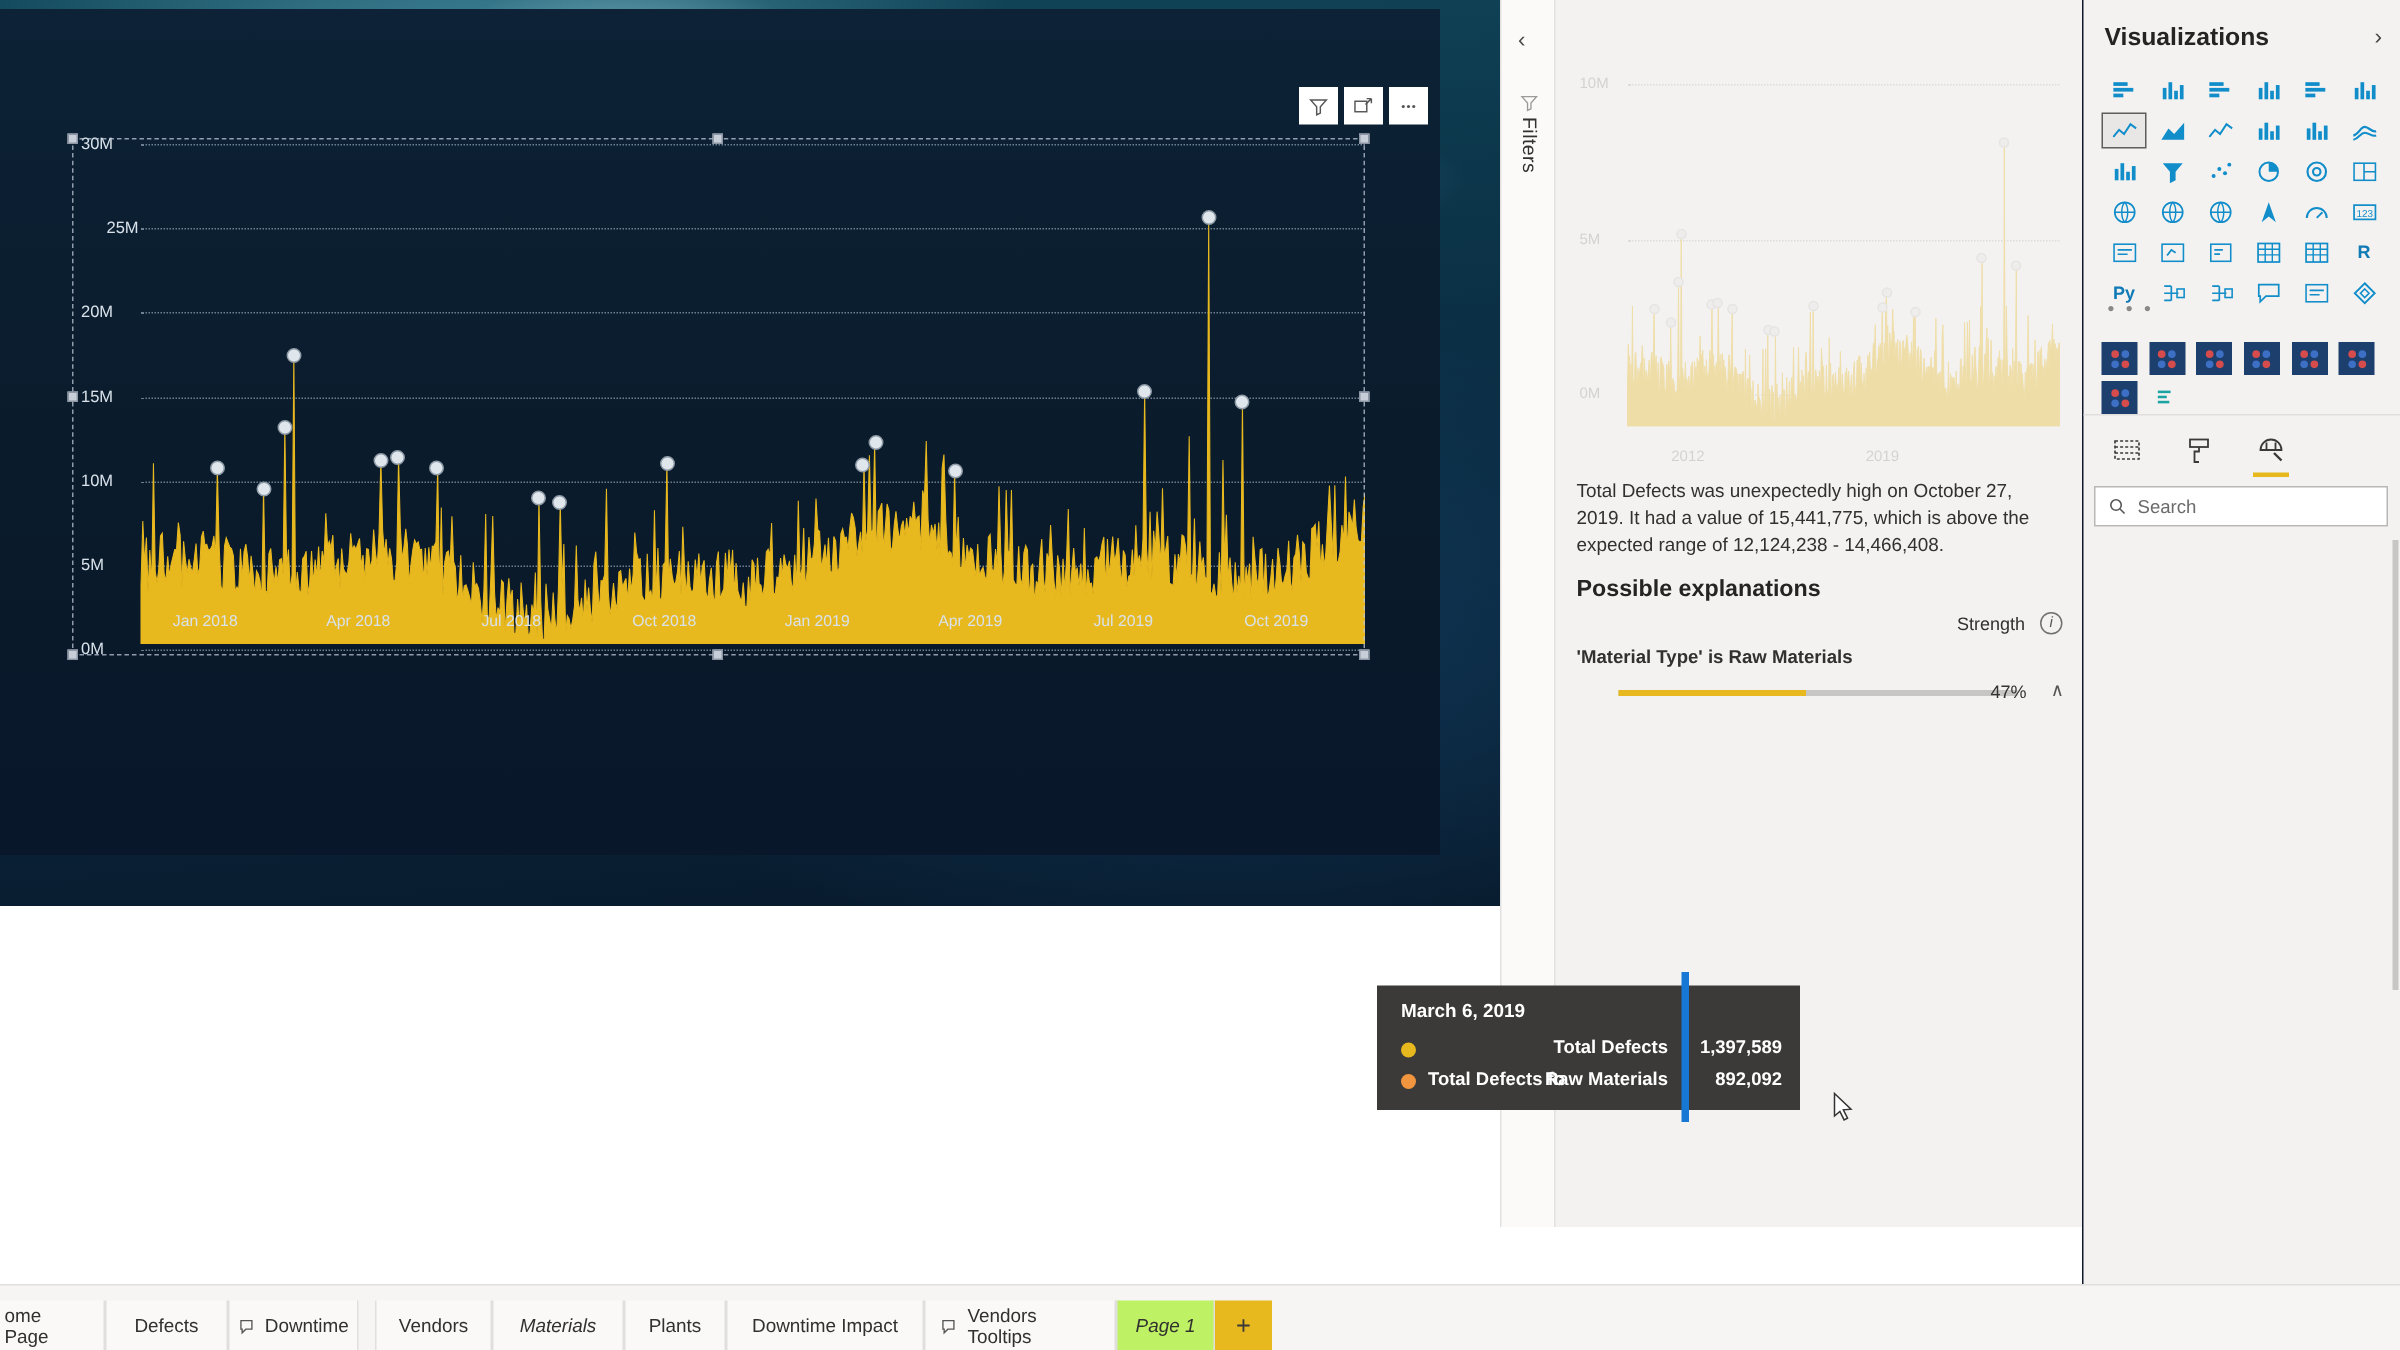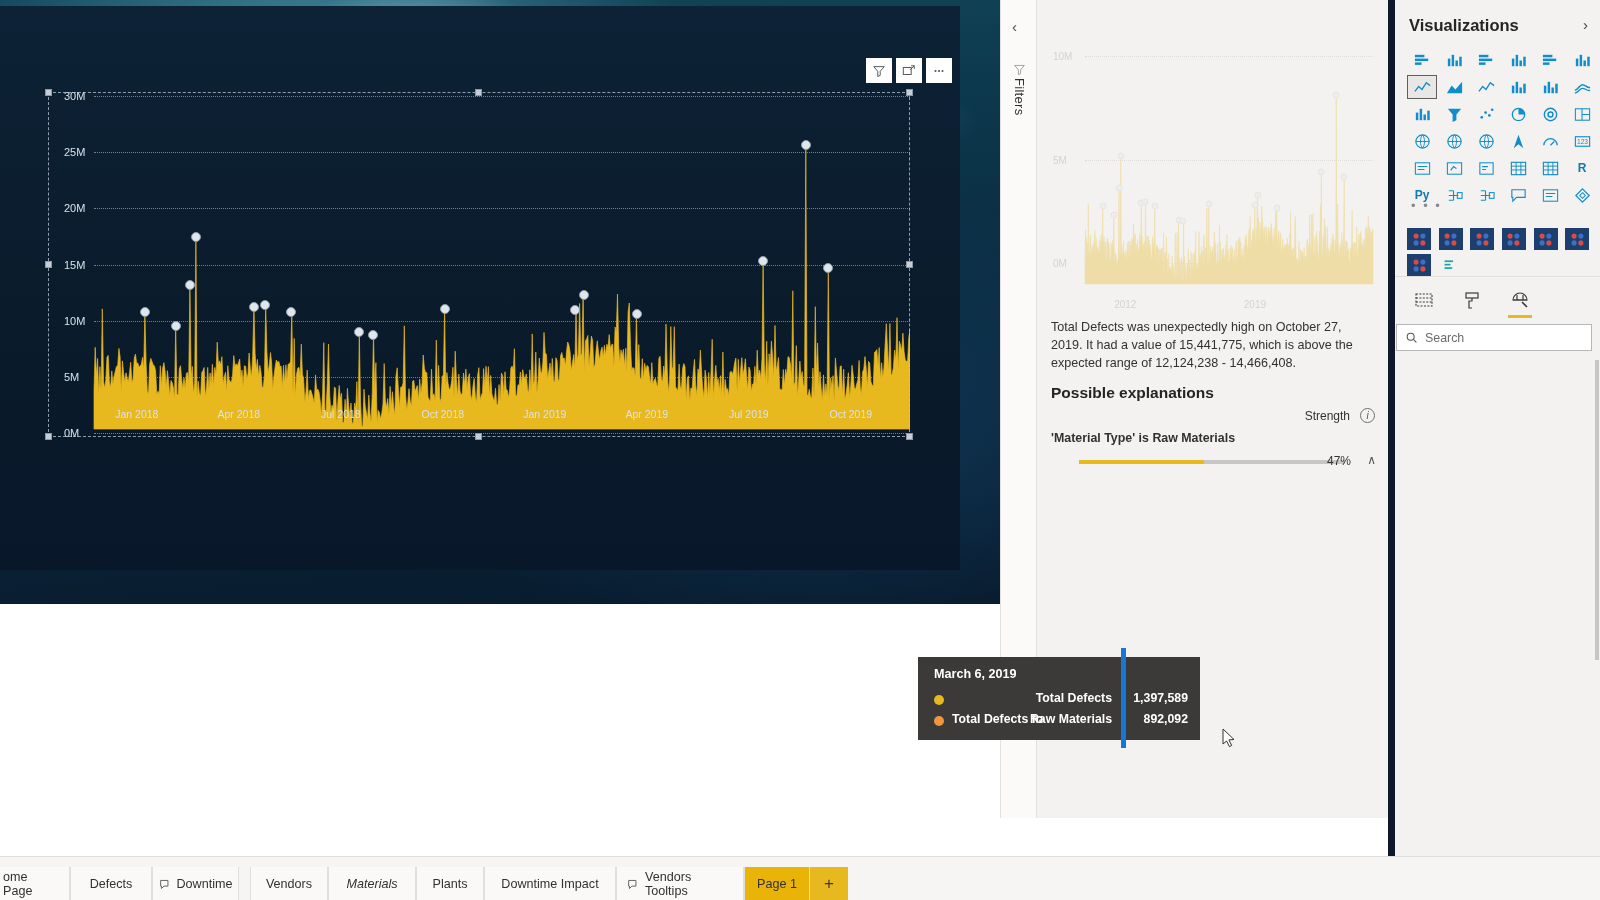--- a/index.html
+++ b/index.html
@@ -35,21 +35,21 @@
   
   .selframe { position:absolute; left:48px; top:86px; width:862px; height:345px;
     border:1px dashed rgba(190,200,215,.75); }
   .handle { position:absolute; width:7px; height:7px; background:#c7ced8; border:1px solid #8c96a4; }
   .h-nw{left:-4px;top:-4px;} .h-n{left:50%;margin-left:-4px;top:-4px;}
   .h-ne{right:-4px;top:-4px;} .h-w{left:-4px;top:50%;margin-top:-4px;}
   .h-e{right:-4px;top:50%;margin-top:-4px;} .h-sw{left:-4px;bottom:-4px;}
   .h-s{left:50%;margin-left:-4px;bottom:-4px;} .h-se{right:-4px;bottom:-4px;}
 
   .plot { position:absolute; left:48px; top:86px; width:862px; height:345px; }
-  .ytick { position:absolute; left:16px; color:#d9e2ea; font-size:11px; transform:translateY(-50%);text-align:center; }
+  .ytick { position:absolute; left:6px; color:#d9e2ea; font-size:11px; transform:translateY(-50%);text-align:center; }
   .gline { position:absolute; left:46px; right:0; height:0;
      border-top:1px dotted rgba(190,210,225,.55); }
   .xaxis { position:absolute; left:48px; top:402px; width:862px; }
   .xtick { position:absolute; color:#d9e2ea; font-size:10.5px; transform:translateX(-50%); white-space:nowrap; }
   .anom-dot { position:absolute; width:10px; height:10px; border-radius:50%;
      background:#dfe6ec; border:1.5px solid #8e9aa6; transform:translate(-50%,-50%); }
 
   
   .rail { position:absolute; left:1000px; top:0; width:36px; height:818px;
      background:#fbfaf9; border-left:1px solid #e3e1df; }
@@ -93,21 +93,21 @@
   .tip-row { position:absolute; left:16px; right:12px; height:18px; font-size:12.3px; font-weight:bold; }
   .tip-r1 { top:34px; } .tip-r2 { top:55px; }
   .tip-sw { position:absolute; left:0; top:4px; width:10px; height:10px; border-radius:50%; }
   .tip-name { position:absolute; left:18px; white-space:nowrap; }
   .tip-label { position:absolute; right:76px; white-space:nowrap; }
   .tip-val { position:absolute; right:0; white-space:nowrap; }
   .tipline { position:absolute; left:1121px; top:648px; width:5px; height:100px; background:#1678d4; z-index:56; }
 
   
   .viz { position:absolute; left:1388px; top:0; width:212px; height:894px;
-     background:#f3f2f1; border-left:7px solid #0f172a; }
+     background:#f3f2f1; border-left:1px solid #0f172a; }
   .viz-hd { position:absolute; left:14px; top:16px; font-size:16.5px; font-weight:bold; color:#252423; }
   .viz-exp { position:absolute; right:12px; top:16px; font-size:15px; color:#444; }
   .icon-grid { position:absolute; left:12px; top:48px; width:188px;
      display:grid; grid-template-columns:repeat(6,1fr); gap:3px 2px; }
   .vi { width:30px; height:24px; display:flex; align-items:center; justify-content:center;
      font-size:9px; color:#118dca; }
   .vi svg { width:19px; height:19px; }
   .vi.sel { border:1px solid #605e5c; background:#e9e7e5; }
   .vi.txt { font-weight:bold; font-size:12px; color:#0f7ab5; }
   .dots3 { position:absolute; left:16px; top:198px; color:#888; font-size:13px; letter-spacing:2px; }
@@ -127,21 +127,21 @@
   .srch span { font-size:12.4px; color:#6b6b6b; margin-left:7px; }
 
   .vscroll { position:absolute; right:1px; width:4px; background:#c8c6c4; }
 
   
   .tabbar { position:absolute; left:0; bottom:0; width:1600px; height:44px;
      background:#f6f5f4; border-top:1px solid #e1dfdd; }
   .tab { position:absolute; top:10px; height:34px; display:flex; align-items:center;
      justify-content:center; gap:5px; font-size:12.6px; color:#323130;
      border-left:1px solid #e1dfdd; border-right:1px solid #e1dfdd; background:#faf9f8; padding:0 10px; }
-  .tab.active { background:#eab308; }
+  .tab.active { background:#bef264;font-style:italic; }
   .tab.add { background:#e8b81f; color:#3b3a39; font-size:17px; border:none; }
   .tab svg { width:13px; height:13px; color:#555; }
 </style>
 </head>
 <body>
 
 <div id="root">
 
   <div class="canvas">
     <div class="wallpaper"></div>
@@ -173,21 +173,21 @@
           <div class="ytick" style="top: 341px;">0M</div>
           <div class="gline" style="top: 284.833px;"></div>
           <div class="ytick" style="top: 284.833px;">5M</div>
           <div class="gline" style="top: 228.667px;"></div>
           <div class="ytick" style="top: 228.667px;">10M</div>
           <div class="gline" style="top: 172.5px;"></div>
           <div class="ytick" style="top: 172.5px;">15M</div>
           <div class="gline" style="top: 116.333px;"></div>
           <div class="ytick" style="top: 116.333px;">20M</div>
           <div class="gline" style="top: 60.1667px;"></div>
-          <div class="ytick" style="top: 60.1667px;">25M</div>
+          <div class="ytick" style="top: 60.1667px; margin-left: 17px;">25M</div>
           <div class="gline" style="top: 4px;"></div>
           <div class="ytick" style="top: 4px;">30M</div>
           <svg width="862" height="345" style="position: absolute; left: 0px; top: 0px;">
             <path d="M 46 337 L 46.0 298.3 L 47.2 255.3 L 48.4 283.8 L 49.6 266.4 L 50.7 302.3 L 51.9 274.7 L 53.1 298.5 L 54.3 216.9 L 55.5 289.3 L 56.7 296.3 L 57.8 287.9 L 59.0 265.2 L 60.2 263.4 L 61.4 290.1 L 62.6 295.5 L 63.8 278.9 L 64.9 292.0 L 66.1 284.2 L 67.3 279.2 L 68.5 274.3 L 69.7 274.1 L 70.9 256.4 L 72.1 264.7 L 73.2 299.8 L 74.4 268.9 L 75.6 281.0 L 76.8 290.1 L 78.0 280.8 L 79.2 286.6 L 80.3 289.8 L 81.5 280.8 L 82.7 270.3 L 83.9 290.7 L 85.1 286.6 L 86.3 265.9 L 87.5 262.1 L 88.6 271.5 L 89.8 270.9 L 91.0 274.9 L 92.2 274.1 L 93.4 272.0 L 94.6 265.3 L 95.7 278.2 L 96.9 220.2 L 98.1 271.9 L 99.3 298.8 L 100.5 302.5 L 101.7 271.9 L 102.8 266.4 L 104.0 269.6 L 105.2 272.7 L 106.4 273.9 L 107.6 278.5 L 108.8 302.3 L 110.0 299.3 L 111.1 301.8 L 112.3 273.8 L 113.5 293.4 L 114.7 275.9 L 115.9 270.7 L 117.1 279.4 L 118.2 295.7 L 119.4 278.6 L 120.6 289.4 L 121.8 304.2 L 123.0 288.5 L 124.2 290.8 L 125.3 295.2 L 126.5 307.2 L 127.7 233.7 L 128.9 301.9 L 130.1 303.3 L 131.3 277.0 L 132.5 273.7 L 133.6 286.9 L 134.8 296.7 L 136.0 285.8 L 137.2 296.9 L 138.4 281.2 L 139.6 280.4 L 140.7 290.6 L 141.9 193.2 L 143.1 286.2 L 144.3 274.4 L 145.5 301.9 L 146.7 291.2 L 147.9 144.9 L 149.0 304.8 L 150.2 289.3 L 151.4 301.3 L 152.6 303.8 L 153.8 280.5 L 155.0 278.7 L 156.1 275.5 L 157.3 304.6 L 158.5 296.0 L 159.7 275.4 L 160.9 297.2 L 162.1 281.0 L 163.2 292.3 L 164.4 272.3 L 165.6 294.2 L 166.8 275.4 L 168.0 282.5 L 169.2 250.2 L 170.4 272.4 L 171.5 268.9 L 172.7 273.1 L 173.9 264.7 L 175.1 291.6 L 176.3 285.1 L 177.5 280.3 L 178.6 300.0 L 179.8 273.7 L 181.0 287.3 L 182.2 289.6 L 183.4 290.6 L 184.6 282.7 L 185.8 263.6 L 186.9 274.5 L 188.1 271.8 L 189.3 274.2 L 190.5 270.6 L 191.7 267.0 L 192.9 285.4 L 194.0 278.1 L 195.2 295.2 L 196.4 273.8 L 197.6 274.3 L 198.8 286.7 L 200.0 281.6 L 201.1 261.0 L 202.3 276.5 L 203.5 285.3 L 204.7 263.4 L 205.9 214.6 L 207.1 261.6 L 208.3 277.5 L 209.4 267.4 L 210.6 284.9 L 211.8 273.5 L 213.0 280.4 L 214.2 295.8 L 215.4 294.5 L 216.5 282.6 L 217.7 213.4 L 218.9 260.0 L 220.1 280.9 L 221.3 272.8 L 222.5 260.5 L 223.6 270.8 L 224.8 296.9 L 226.0 284.1 L 227.2 274.5 L 228.4 268.0 L 229.6 270.7 L 230.8 269.3 L 231.9 274.6 L 233.1 274.1 L 234.3 295.7 L 235.5 273.3 L 236.7 291.6 L 237.9 272.8 L 239.0 287.4 L 240.2 272.1 L 241.4 272.0 L 242.6 269.3 L 243.8 220.2 L 245.0 303.4 L 246.2 246.4 L 247.3 304.4 L 248.5 282.7 L 249.7 276.3 L 250.9 275.3 L 252.1 284.1 L 253.3 252.2 L 254.4 282.3 L 255.6 286.6 L 256.8 310.0 L 258.0 299.4 L 259.2 278.1 L 260.4 307.7 L 261.5 298.7 L 262.7 297.9 L 263.9 301.6 L 265.1 306.1 L 266.3 311.6 L 267.5 282.9 L 268.7 299.0 L 269.8 297.1 L 271.0 300.3 L 272.2 308.9 L 273.4 323.4 L 274.6 301.5 L 275.8 250.7 L 276.9 320.1 L 278.1 319.3 L 279.3 290.7 L 280.5 252.0 L 281.7 303.2 L 282.9 321.3 L 284.0 313.1 L 285.2 316.3 L 286.4 294.9 L 287.6 296.5 L 288.8 329.9 L 290.0 307.8 L 291.2 293.5 L 292.3 307.3 L 293.5 301.3 L 294.7 331.0 L 295.9 329.8 L 297.1 307.3 L 298.3 327.9 L 299.4 296.4 L 300.6 313.1 L 301.8 324.4 L 303.0 311.0 L 304.2 332.6 L 305.4 329.5 L 306.6 311.0 L 307.7 317.6 L 308.9 289.6 L 310.1 332.4 L 311.3 240.4 L 312.5 309.2 L 313.7 334.2 L 314.8 334.0 L 316.0 297.2 L 317.2 314.0 L 318.4 320.7 L 319.6 327.6 L 320.8 303.1 L 321.9 320.5 L 323.1 330.7 L 324.3 300.2 L 325.5 242.6 L 326.7 298.6 L 327.9 270.7 L 329.1 331.2 L 330.2 318.4 L 331.4 320.6 L 332.6 327.1 L 333.8 321.2 L 335.0 311.9 L 336.2 271.6 L 337.3 308.1 L 338.5 315.6 L 339.7 306.5 L 340.9 322.4 L 342.1 294.4 L 343.3 315.1 L 344.4 299.7 L 345.6 314.2 L 346.8 323.0 L 348.0 283.7 L 349.2 275.8 L 350.4 297.4 L 351.6 315.7 L 352.7 295.1 L 353.9 295.3 L 355.1 291.1 L 356.3 233.8 L 357.5 302.2 L 358.7 318.1 L 359.8 310.6 L 361.0 296.7 L 362.2 309.3 L 363.4 314.0 L 364.6 289.3 L 365.8 288.4 L 367.0 299.5 L 368.1 296.5 L 369.3 293.6 L 370.5 308.4 L 371.7 287.1 L 372.9 302.1 L 374.1 290.9 L 375.2 263.0 L 376.4 276.4 L 377.6 281.1 L 378.8 280.5 L 380.0 305.2 L 381.2 307.6 L 382.3 309.2 L 383.5 277.1 L 384.7 303.8 L 385.9 301.8 L 387.1 308.3 L 388.3 248.1 L 389.5 305.2 L 390.6 273.4 L 391.8 306.3 L 393.0 308.9 L 394.2 284.5 L 395.4 282.9 L 396.6 216.8 L 397.7 294.9 L 398.9 280.5 L 400.1 291.7 L 401.3 297.7 L 402.5 296.1 L 403.7 288.8 L 404.9 275.3 L 406.0 304.9 L 407.2 259.2 L 408.4 287.7 L 409.6 304.6 L 410.8 282.2 L 412.0 299.1 L 413.1 303.3 L 414.3 300.9 L 415.5 281.0 L 416.7 292.8 L 417.9 277.1 L 419.1 296.8 L 420.2 285.9 L 421.4 281.6 L 422.6 302.8 L 423.8 307.8 L 425.0 294.1 L 426.2 286.5 L 427.4 304.4 L 428.5 311.0 L 429.7 283.1 L 430.9 275.7 L 432.1 307.7 L 433.3 303.5 L 434.5 300.7 L 435.6 276.6 L 436.8 293.7 L 438.0 274.3 L 439.2 290.5 L 440.4 274.6 L 441.6 303.9 L 442.7 283.4 L 443.9 301.9 L 445.1 305.9 L 446.3 309.3 L 447.5 296.3 L 448.7 312.4 L 449.9 312.3 L 451.0 292.6 L 452.2 309.4 L 453.4 281.1 L 454.6 283.9 L 455.8 303.3 L 457.0 279.8 L 458.1 297.3 L 459.3 298.2 L 460.5 306.1 L 461.7 296.9 L 462.9 276.0 L 464.1 274.1 L 465.3 278.0 L 466.4 256.7 L 467.6 303.3 L 468.8 304.1 L 470.0 292.7 L 471.2 293.5 L 472.4 280.0 L 473.5 292.1 L 474.7 277.7 L 475.9 284.2 L 477.1 286.9 L 478.3 281.9 L 479.5 296.4 L 480.6 301.6 L 481.8 277.8 L 483.0 299.3 L 484.2 241.9 L 485.4 293.1 L 486.6 287.6 L 487.8 260.0 L 488.9 300.9 L 490.1 288.3 L 491.3 266.0 L 492.5 279.9 L 493.7 280.9 L 494.9 270.6 L 496.0 240.4 L 497.2 261.0 L 498.4 262.3 L 499.6 287.3 L 500.8 279.4 L 502.0 271.0 L 503.1 285.4 L 504.3 266.5 L 505.5 289.0 L 506.7 289.7 L 507.9 265.7 L 509.1 268.7 L 510.3 290.1 L 511.4 286.5 L 512.6 263.7 L 513.8 260.5 L 515.0 266.8 L 516.2 266.1 L 517.4 274.2 L 518.5 260.1 L 519.7 250.0 L 520.9 253.0 L 522.1 259.9 L 523.3 278.9 L 524.5 270.5 L 525.7 262.5 L 526.8 276.8 L 528.0 217.9 L 529.2 268.5 L 530.4 261.4 L 531.6 211.5 L 532.8 263.8 L 533.9 261.2 L 535.1 203.3 L 536.3 279.5 L 537.5 248.9 L 538.7 246.7 L 539.9 243.4 L 541.0 273.9 L 542.2 260.1 L 543.4 244.0 L 544.6 248.3 L 545.8 275.6 L 547.0 272.4 L 548.2 257.6 L 549.3 248.8 L 550.5 260.3 L 551.7 268.2 L 552.9 258.8 L 554.1 255.1 L 555.3 265.4 L 556.4 253.3 L 557.6 263.3 L 558.8 252.2 L 560.0 255.4 L 561.2 242.6 L 562.4 256.7 L 563.6 252.8 L 564.7 252.0 L 565.9 274.9 L 567.1 235.0 L 568.3 240.2 L 569.5 202.0 L 570.7 254.3 L 571.8 270.4 L 573.0 257.9 L 574.2 263.7 L 575.4 257.3 L 576.6 274.7 L 577.8 256.3 L 578.9 278.9 L 580.1 220.1 L 581.3 211.0 L 582.5 253.7 L 583.7 278.6 L 584.9 275.4 L 586.1 276.6 L 587.2 284.5 L 588.4 222.4 L 589.6 276.9 L 590.8 252.6 L 592.0 286.4 L 593.2 286.4 L 594.3 266.7 L 595.5 287.5 L 596.7 271.3 L 597.9 278.8 L 599.1 273.4 L 600.3 274.7 L 601.4 283.7 L 602.6 292.7 L 603.8 270.7 L 605.0 292.2 L 606.2 288.2 L 607.4 286.3 L 608.6 292.2 L 609.7 295.5 L 610.9 266.1 L 612.1 264.3 L 613.3 287.0 L 614.5 289.7 L 615.7 274.0 L 616.8 284.5 L 618.0 232.1 L 619.2 276.2 L 620.4 300.5 L 621.6 288.7 L 622.8 234.6 L 624.0 274.9 L 625.1 277.4 L 626.3 234.7 L 627.5 294.5 L 628.7 297.0 L 629.9 298.4 L 631.1 272.1 L 632.2 293.7 L 633.4 297.9 L 634.6 276.6 L 635.8 271.6 L 637.0 274.6 L 638.2 308.3 L 639.3 286.6 L 640.5 283.8 L 641.7 309.5 L 642.9 295.9 L 644.1 297.2 L 645.3 279.6 L 646.5 267.4 L 647.6 293.5 L 648.8 303.2 L 650.0 276.9 L 651.2 281.8 L 652.4 258.1 L 653.6 280.6 L 654.7 296.1 L 655.9 305.4 L 657.1 278.2 L 658.3 286.2 L 659.5 305.8 L 660.7 280.5 L 661.8 301.9 L 663.0 281.2 L 664.2 247.3 L 665.4 305.2 L 666.6 287.9 L 667.8 273.4 L 669.0 290.8 L 670.1 286.4 L 671.3 298.7 L 672.5 283.7 L 673.7 303.4 L 674.9 260.0 L 676.1 305.4 L 677.2 287.5 L 678.4 297.4 L 679.6 296.7 L 680.8 304.1 L 682.0 280.3 L 683.2 279.3 L 684.4 282.5 L 685.5 278.4 L 686.7 270.5 L 687.9 266.0 L 689.1 299.4 L 690.3 267.3 L 691.5 292.4 L 692.6 278.8 L 693.8 265.7 L 695.0 282.6 L 696.2 276.9 L 697.4 266.7 L 698.6 284.8 L 699.7 297.9 L 700.9 275.0 L 702.1 278.1 L 703.3 299.7 L 704.5 292.2 L 705.7 291.2 L 706.9 274.4 L 708.0 292.4 L 709.2 258.2 L 710.4 283.8 L 711.6 278.2 L 712.8 286.7 L 714.0 266.9 L 715.1 168.5 L 716.3 273.1 L 717.5 290.7 L 718.7 249.2 L 719.9 294.1 L 721.1 261.8 L 722.2 275.3 L 723.4 249.1 L 724.6 264.9 L 725.8 285.6 L 727.0 233.5 L 728.2 279.5 L 729.4 272.9 L 730.5 265.4 L 731.7 296.9 L 732.9 297.4 L 734.1 298.3 L 735.3 277.5 L 736.5 293.9 L 737.6 277.4 L 738.8 283.0 L 740.0 264.6 L 741.2 265.5 L 742.4 272.3 L 743.6 287.1 L 744.8 198.8 L 745.9 292.9 L 747.1 290.3 L 748.3 253.7 L 749.5 304.3 L 750.7 288.7 L 751.9 269.1 L 753.0 285.8 L 754.2 279.6 L 755.4 293.0 L 756.6 293.8 L 757.8 52.8 L 759.0 303.0 L 760.1 303.5 L 761.3 297.3 L 762.5 305.0 L 763.7 306.1 L 764.9 276.1 L 766.1 304.3 L 767.3 214.7 L 768.4 284.3 L 769.6 251.1 L 770.8 294.7 L 772.0 279.7 L 773.2 296.9 L 774.4 307.9 L 775.5 282.9 L 776.7 303.4 L 777.9 291.9 L 779.1 303.3 L 780.3 176.4 L 781.5 307.6 L 782.7 285.8 L 783.8 295.4 L 785.0 283.7 L 786.2 309.4 L 787.4 265.9 L 788.6 280.0 L 789.8 293.6 L 790.9 298.4 L 792.1 274.6 L 793.3 273.8 L 794.5 303.8 L 795.7 277.2 L 796.9 306.9 L 798.0 302.2 L 799.2 293.2 L 800.4 280.7 L 801.6 305.9 L 802.8 293.5 L 804.0 273.3 L 805.2 283.0 L 806.3 295.5 L 807.5 297.6 L 808.7 291.9 L 809.9 288.0 L 811.1 268.5 L 812.3 295.9 L 813.4 301.9 L 814.6 279.9 L 815.8 277.1 L 817.0 264.6 L 818.2 276.6 L 819.4 295.8 L 820.5 269.4 L 821.7 271.1 L 822.9 289.7 L 824.1 293.0 L 825.3 294.3 L 826.5 260.3 L 827.7 259.5 L 828.8 257.6 L 830.0 273.0 L 831.2 255.5 L 832.4 287.8 L 833.6 270.8 L 834.8 285.5 L 835.9 276.3 L 837.1 253.5 L 838.3 231.7 L 839.5 256.8 L 840.7 278.9 L 841.9 231.5 L 843.1 283.2 L 844.2 282.1 L 845.4 275.7 L 846.6 258.1 L 847.8 268.4 L 849.0 225.7 L 850.2 277.9 L 851.3 249.2 L 852.5 253.1 L 853.7 259.2 L 854.9 241.1 L 856.1 259.8 L 857.3 267.9 L 858.4 269.3 L 859.6 268.9 L 860.8 245.8 L 862.0 237.0 L 862 337 Z" fill="#e8b81f" stroke="#e8b81f" stroke-width="0.7"></path>
           </svg>
           <i class="anom-dot" style="left: 96.592px; top: 220.173px;"></i>
           <i class="anom-dot" style="left: 127.6px; top: 233.653px;"></i>
           <i class="anom-dot" style="left: 142.288px; top: 193.213px;"></i>
           <i class="anom-dot" style="left: 148px; top: 144.91px;"></i>
           <i class="anom-dot" style="left: 205.936px; top: 214.557px;"></i>

